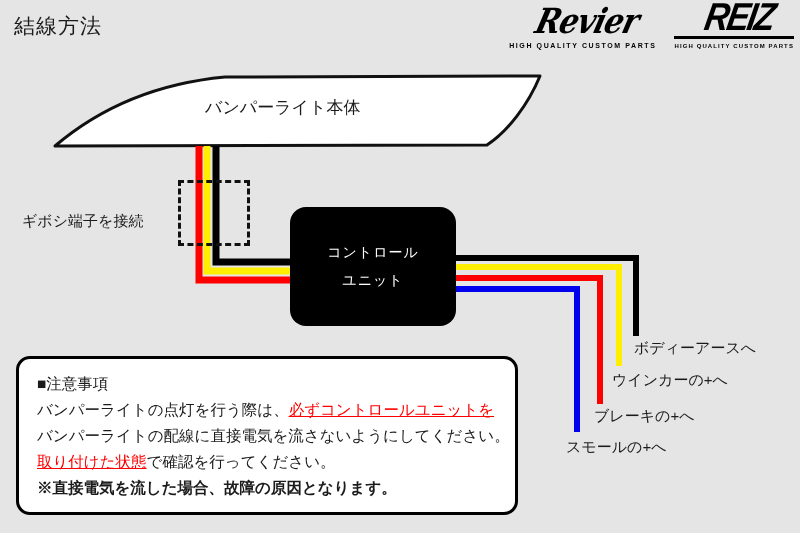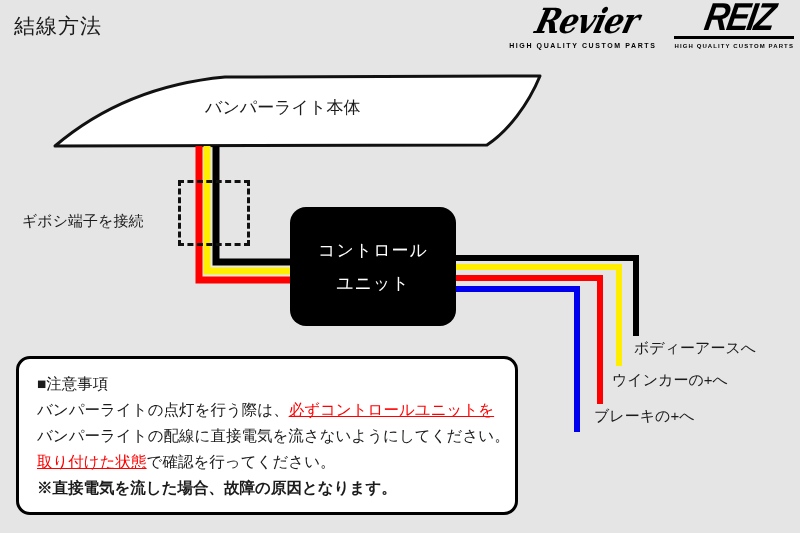--- a/index.html
+++ b/index.html
@@ -102,21 +102,21 @@
     width: 166px;
     height: 119px;
     background: #000000;
     border-radius: 16px;
     color: #ffffff;
     display: flex;
     flex-direction: column;
     align-items: center;
     justify-content: center;
     gap: 10px;
-    font-size: 17px;
+    font-size: 14px;
     letter-spacing: 1px;
     z-index: 5;
   }
 
   
   #gibosi-box {
     left: 178px;
     top: 180px;
     width: 66px;
     height: 60px;
@@ -212,20 +212,21 @@
   <div class="abs" id="gibosi-label">ギボシ端子を接続</div>
 
   <div class="abs" id="control-unit">
     <div>コントロール</div>
     <div>ユニット</div>
   </div>
 
   <div class="abs wire-label" id="label-winker">ウインカーの+へ</div>
   <div class="abs wire-label" id="label-body-earth">ボディーアースへ</div>
   <div class="abs wire-label" id="label-brake">ブレーキの+へ</div>
+  <div class="abs wire-label" id="label-small">スモールの+へ</div>
 
   <div class="abs" id="caution-box">
     <div class="line heading">■注意事項</div>
     <div class="line"><span>バンパーライトの点灯を行う際は、</span><span class="red-underline">必ずコントロールユニットを</span></div>
     <div class="line">バンパーライトの配線に直接電気を流さないようにしてください。</div>
     <div class="line"><span class="red-underline">取り付けた状態</span><span>で確認を行ってください。</span></div>
     <div class="line red-bold">※直接電気を流した場合、故障の原因となります。</div>
   </div>
 
 </div>

